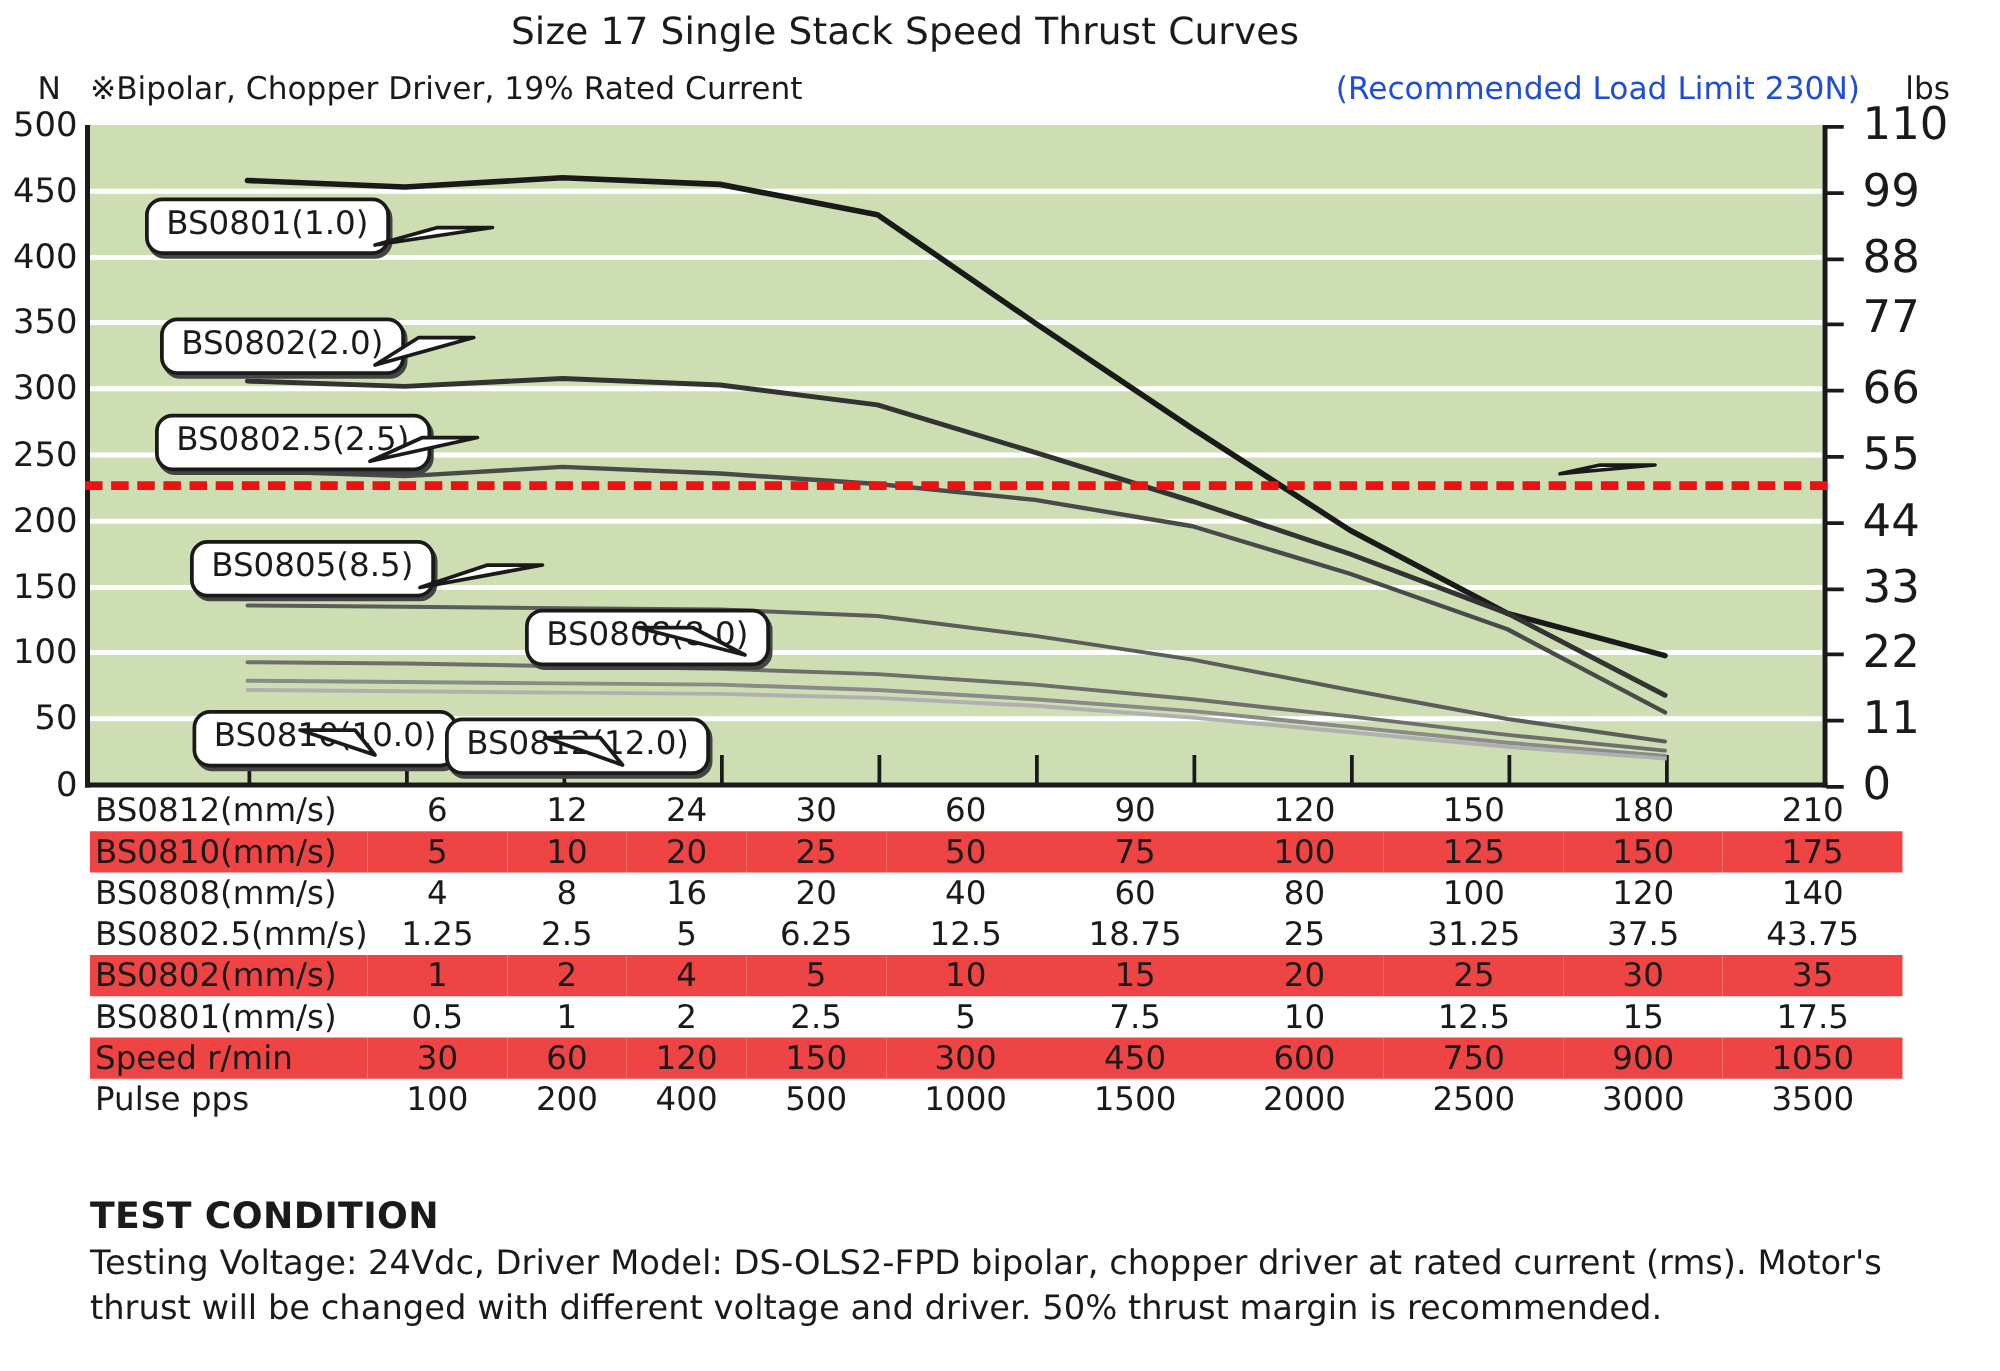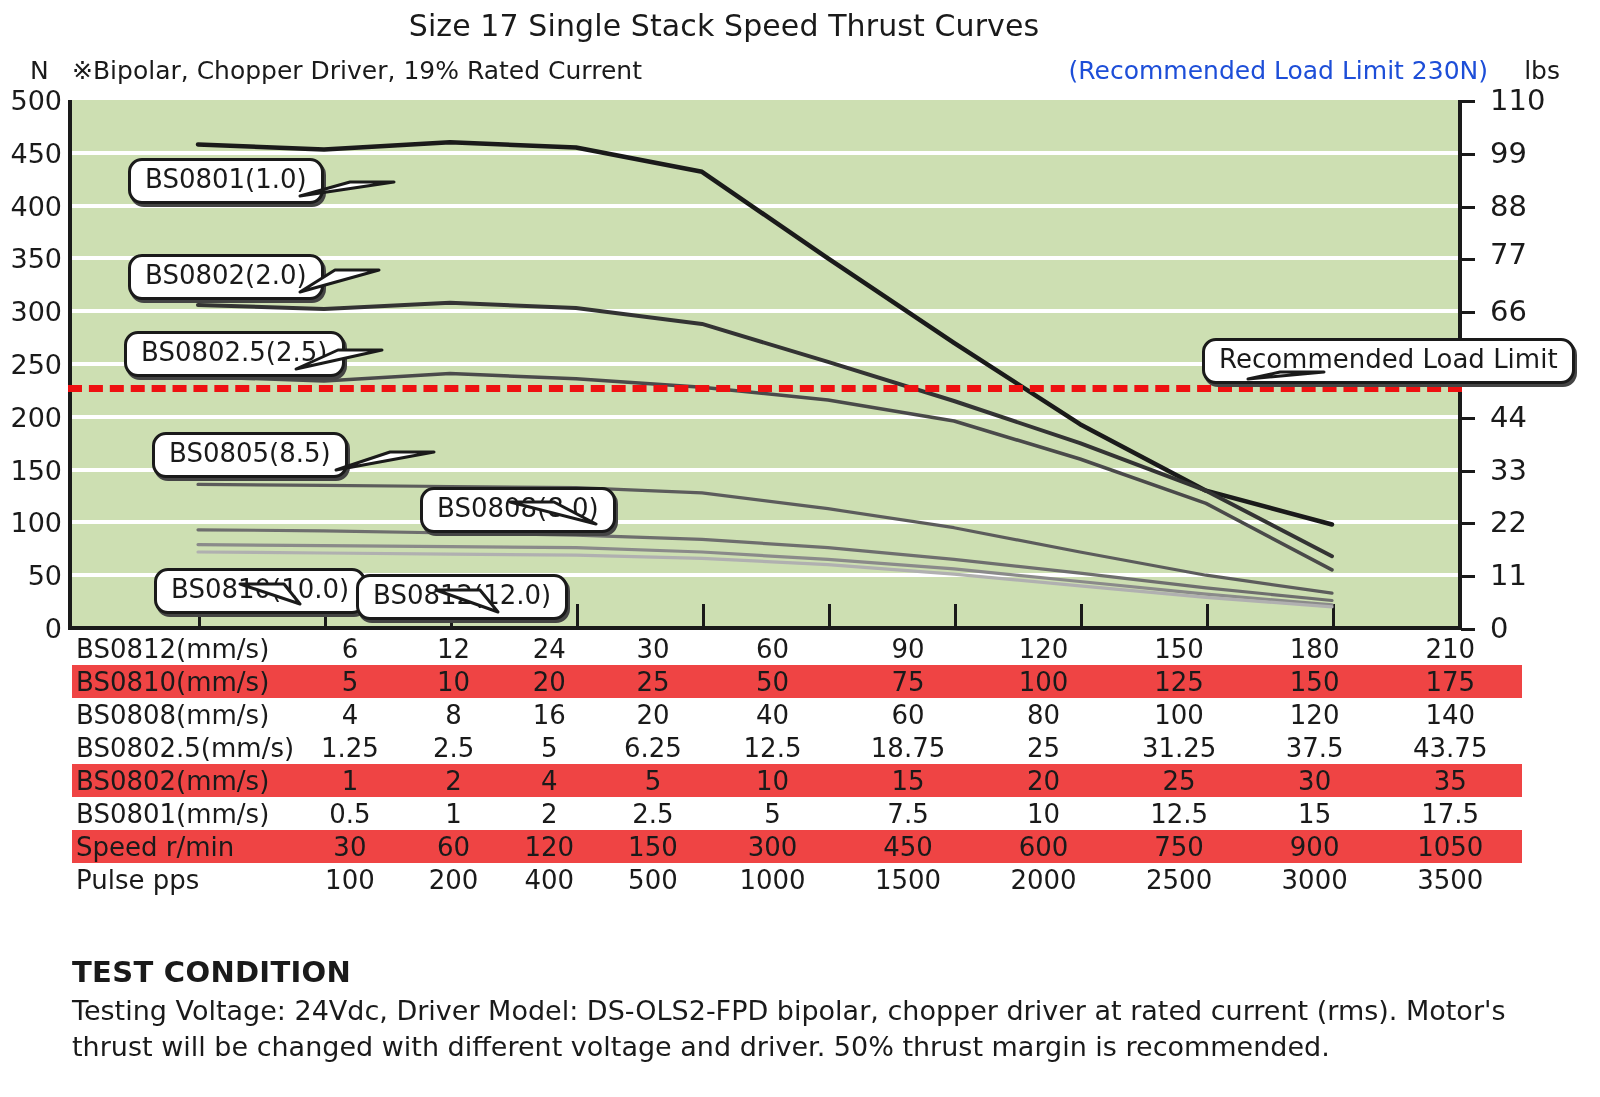--- a/index.html
+++ b/index.html
@@ -30,21 +30,21 @@
     width:1386px;height:528px;
     background:#cddfb2;
   }
   .gridline{position:absolute;left:0;width:100%;height:4px;background:#ffffff;}
   .axis-left{position:absolute;left:68px;top:4px;width:4px;height:530px;background:#1a1a1a;}
   .axis-bottom{position:absolute;left:68px;top:530px;width:1394px;height:4px;background:#1a1a1a;}
   .axis-right{position:absolute;left:1458px;top:4px;width:4px;height:530px;background:#1a1a1a;}
 
   .ytick-l{position:absolute;right:1538px;font-size:27px;text-align:right;white-space:nowrap;
            transform:translateY(-50%);}
-  .ytick-r{position:absolute;left:1490px;font-size:29px;text-align:left;white-space:nowrap;
+  .ytick-r{position:absolute;left:1490px;font-size:36px;text-align:left;white-space:nowrap;
            transform:translateY(-50%);}
   .ytick-mark-r{position:absolute;left:1461px;width:14px;height:3px;background:#1a1a1a;}
 
   .xtick{position:absolute;top:508px;width:3px;height:24px;background:#1a1a1a;}
 
   svg.curves{position:absolute;left:72px;top:4px;width:1386px;height:528px;}
 
   .redline{position:absolute;left:68px;height:0;border-top:7px dashed #ee1111;width:1394px;}
 
   
@@ -141,28 +141,27 @@
         <path d="M 126.0 44.4 L 252.0 49.6 L 378.0 42.2 L 504.0 47.5 L 630.0 71.8 L 756.0 158.4 L 882.0 242.9 L 1008.0 324.2 L 1134.0 390.7 L 1260.0 424.5" fill="none" stroke="#1a1a1a" stroke-width="4.5" stroke-linejoin="round" stroke-linecap="round"></path>
         <path d="M 126.0 204.9 L 252.0 209.1 L 378.0 202.8 L 504.0 208.0 L 630.0 223.9 L 756.0 261.9 L 882.0 301.0 L 1008.0 343.2 L 1134.0 390.7 L 1260.0 456.2" fill="none" stroke="#333333" stroke-width="4" stroke-linejoin="round" stroke-linecap="round"></path>
         <path d="M 126.0 276.7 L 252.0 280.9 L 378.0 273.5 L 504.0 278.8 L 630.0 287.2 L 756.0 299.9 L 882.0 321.0 L 1008.0 359.0 L 1134.0 403.4 L 1260.0 469.9" fill="none" stroke="#4a4a4a" stroke-width="3.5" stroke-linejoin="round" stroke-linecap="round"></path>
         <path d="M 126.0 384.4 L 252.0 385.4 L 378.0 386.5 L 504.0 387.6 L 630.0 392.8 L 756.0 408.7 L 882.0 427.7 L 1008.0 452.0 L 1134.0 475.2 L 1260.0 493.2" fill="none" stroke="#5c5c5c" stroke-width="3.2" stroke-linejoin="round" stroke-linecap="round"></path>
         <path d="M 126.0 429.8 L 252.0 430.8 L 378.0 433.0 L 504.0 435.1 L 630.0 439.3 L 756.0 447.7 L 882.0 459.4 L 1008.0 473.1 L 1134.0 487.9 L 1260.0 500.5" fill="none" stroke="#6e6e6e" stroke-width="3.2" stroke-linejoin="round" stroke-linecap="round"></path>
         <path d="M 126.0 444.6 L 252.0 445.6 L 378.0 446.7 L 504.0 447.7 L 630.0 452.0 L 756.0 459.4 L 882.0 468.9 L 1008.0 481.5 L 1134.0 494.2 L 1260.0 504.8" fill="none" stroke="#8a8a8a" stroke-width="3.2" stroke-linejoin="round" stroke-linecap="round"></path>
         <path d="M 126.0 452.0 L 252.0 453.0 L 378.0 454.1 L 504.0 455.1 L 630.0 458.3 L 756.0 464.6 L 882.0 474.1 L 1008.0 485.8 L 1134.0 497.4 L 1260.0 506.9" fill="none" stroke="#b0b0b0" stroke-width="3.2" stroke-linejoin="round" stroke-linecap="round"></path>
       </svg>
     <div class="redline" id="redline" style="top: 289.12px;"></div>
 
-    <div class="callout" style="left:128px;top:62px">BS0801(1.0)</div>
+    <div class="callout" style="left:116px;top:62px">BS0801(1.0)</div>
     <div class="callout" style="left:128px;top:158px">BS0802(2.0)</div>
     <div class="callout" style="left:124px;top:235px">BS0802.5(2.5)</div>
     <div class="callout" style="left:152px;top:336px">BS0805(8.5)</div>
     <div class="callout" style="left:420px;top:391px">BS0808(8.0)</div>
     <div class="callout" style="left:154px;top:472px">BS0810(10.0)</div>
     <div class="callout" style="left:356px;top:478px">BS0812(12.0)</div>
-    <div class="callout" style="left:1202px;top:242px">Recommended Load Limit</div>
 
     <svg id="leaders" style="position:absolute;left:0;top:0;width:1600px;height:536px;pointer-events:none" viewBox="0 0 1600 536">
         <path d="M 300 100 L 350 86 L 394 86 Z" fill="#ffffff" stroke="#1a1a1a" stroke-width="3" stroke-linejoin="round"></path>
         <path d="M 300 196 L 335 174 L 379 174 Z" fill="#ffffff" stroke="#1a1a1a" stroke-width="3" stroke-linejoin="round"></path>
         <path d="M 296 273 L 338 254 L 382 254 Z" fill="#ffffff" stroke="#1a1a1a" stroke-width="3" stroke-linejoin="round"></path>
         <path d="M 336 374 L 390 356 L 434 356 Z" fill="#ffffff" stroke="#1a1a1a" stroke-width="3" stroke-linejoin="round"></path>
         <path d="M 596 428 L 510 406 L 554 406 Z" fill="#ffffff" stroke="#1a1a1a" stroke-width="3" stroke-linejoin="round"></path>
         <path d="M 300 508 L 240 488 L 284 488 Z" fill="#ffffff" stroke="#1a1a1a" stroke-width="3" stroke-linejoin="round"></path>
         <path d="M 498 516 L 436 494 L 480 494 Z" fill="#ffffff" stroke="#1a1a1a" stroke-width="3" stroke-linejoin="round"></path>
         <path d="M 1248 283 L 1280 276 L 1324 276 Z" fill="#ffffff" stroke="#1a1a1a" stroke-width="3" stroke-linejoin="round"></path>

